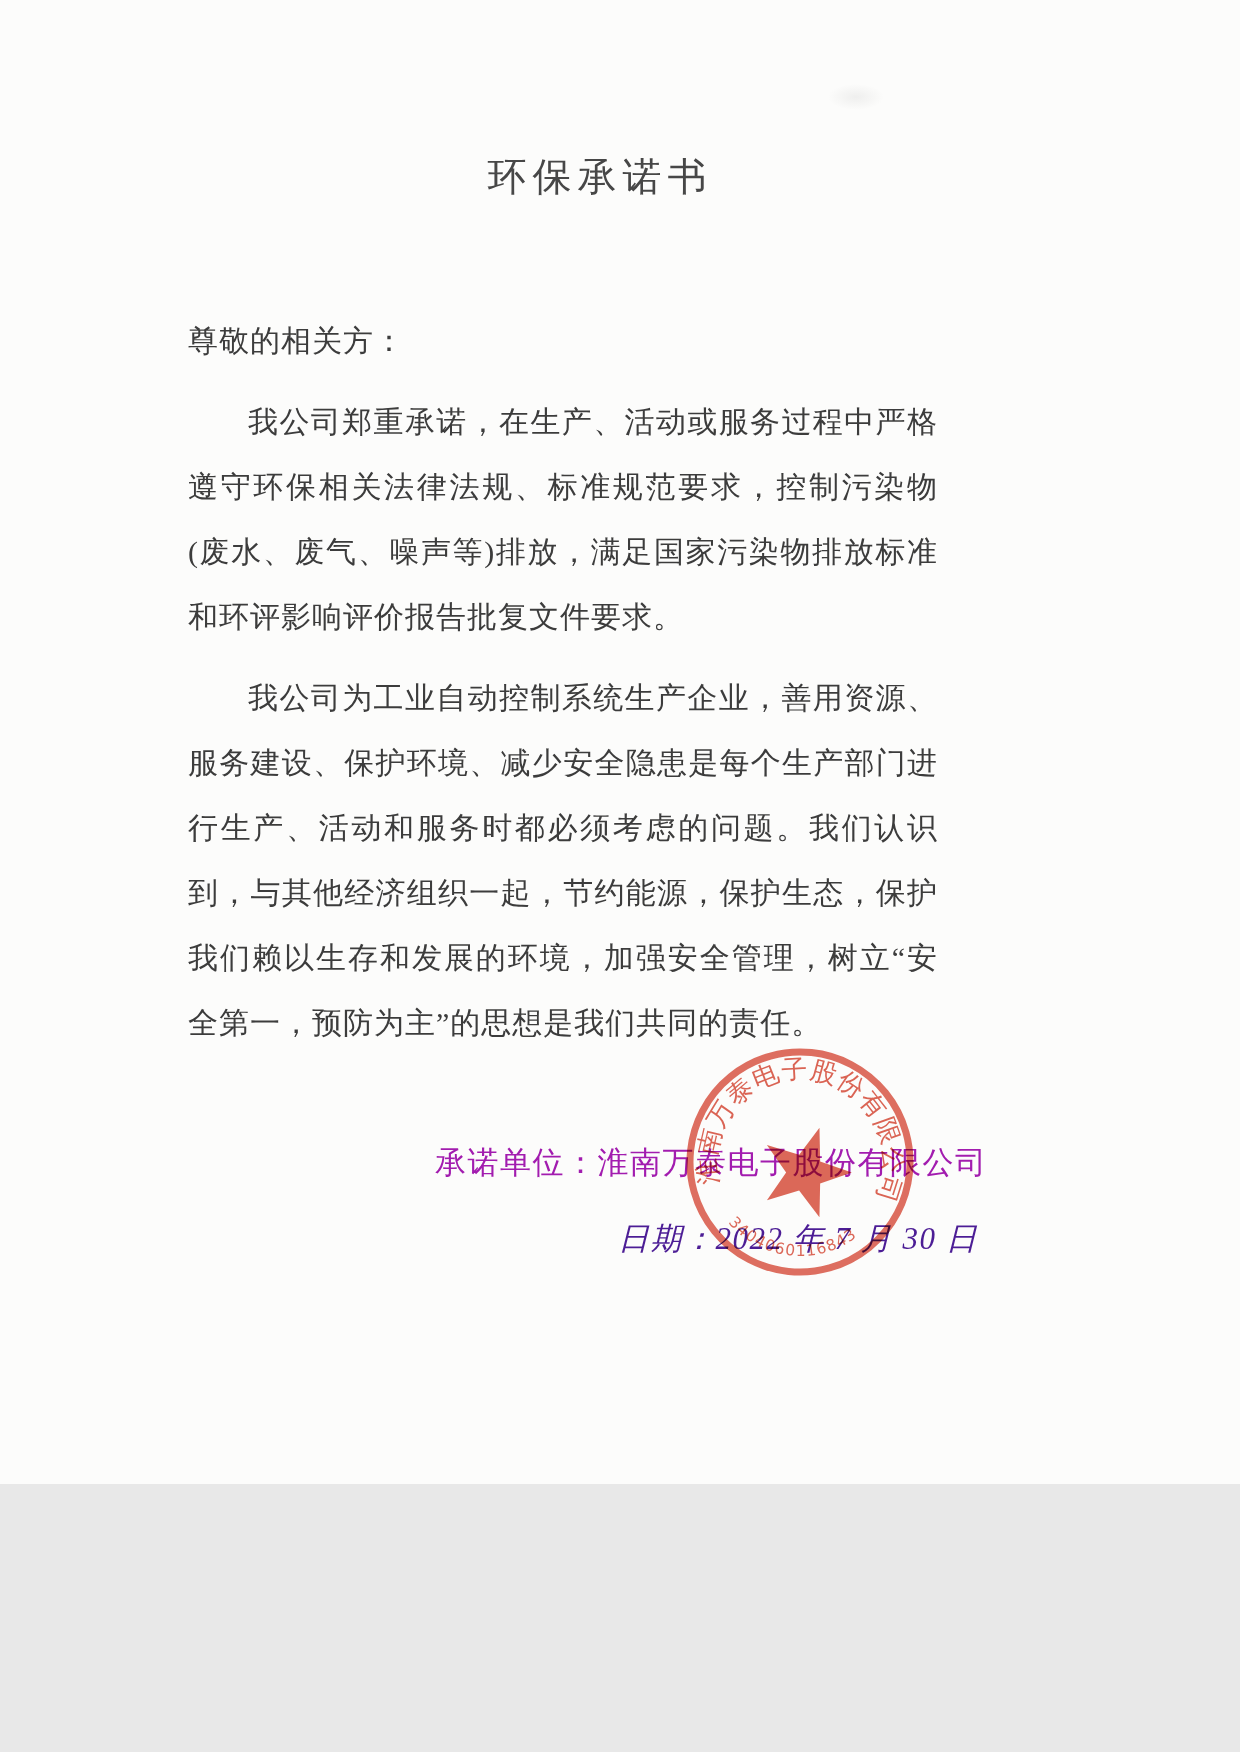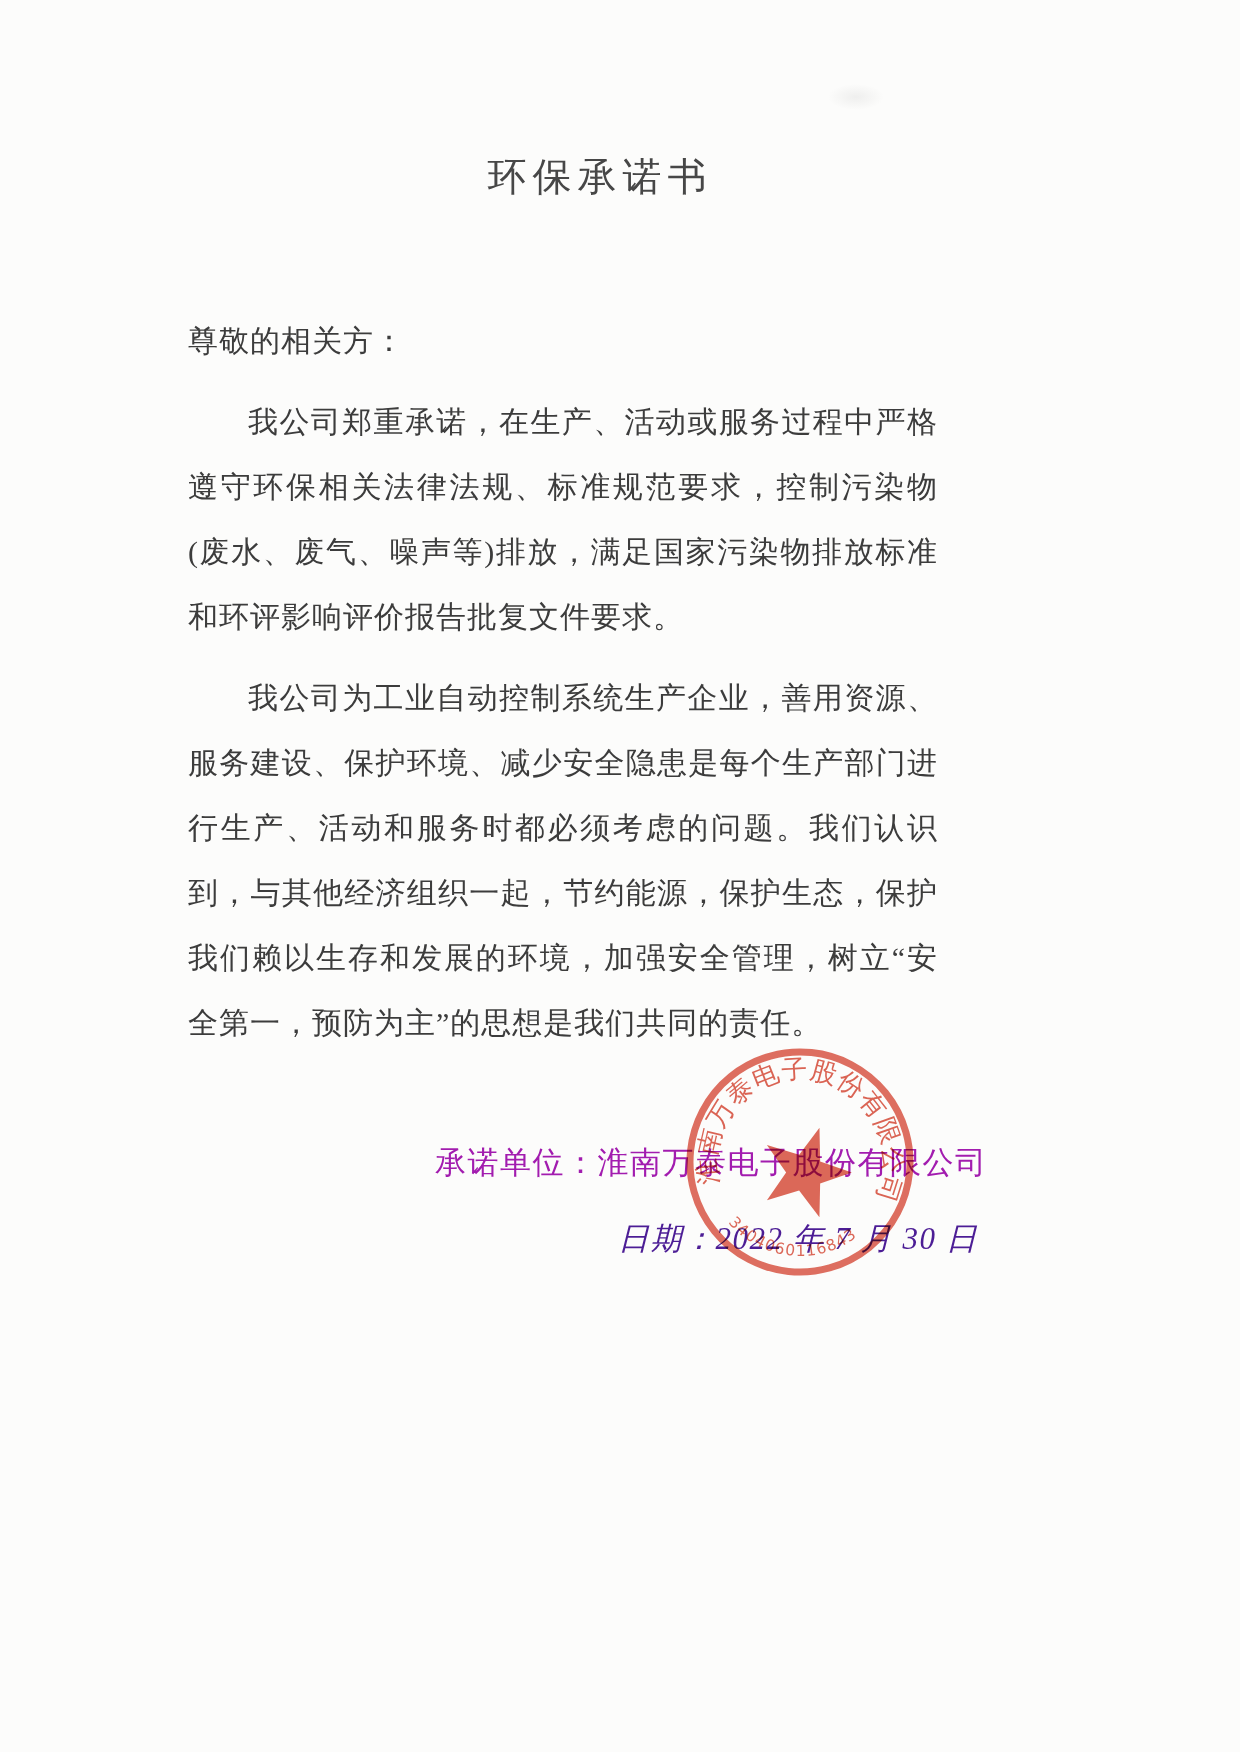--- a/index.html
+++ b/index.html
@@ -1,18 +1,18 @@
 <!DOCTYPE html>
 <html><head>
 <meta charset="utf-8">
 <style>
   html,body{margin:0;padding:0;background:#e8e8e8;}
   .page{
     position:relative;
-    width:1240px;height:1752px;
+    width:1240px;height:1484px;
     margin:0 auto;
     background:#fcfcfb;
     overflow:hidden;
     font-family:"Liberation Serif","DejaVu Serif",serif;
     color:#3c3c3c;
   }
   .doc-title{
     position:absolute;
     left:0;right:40px;top:150px;
     text-align:center;

